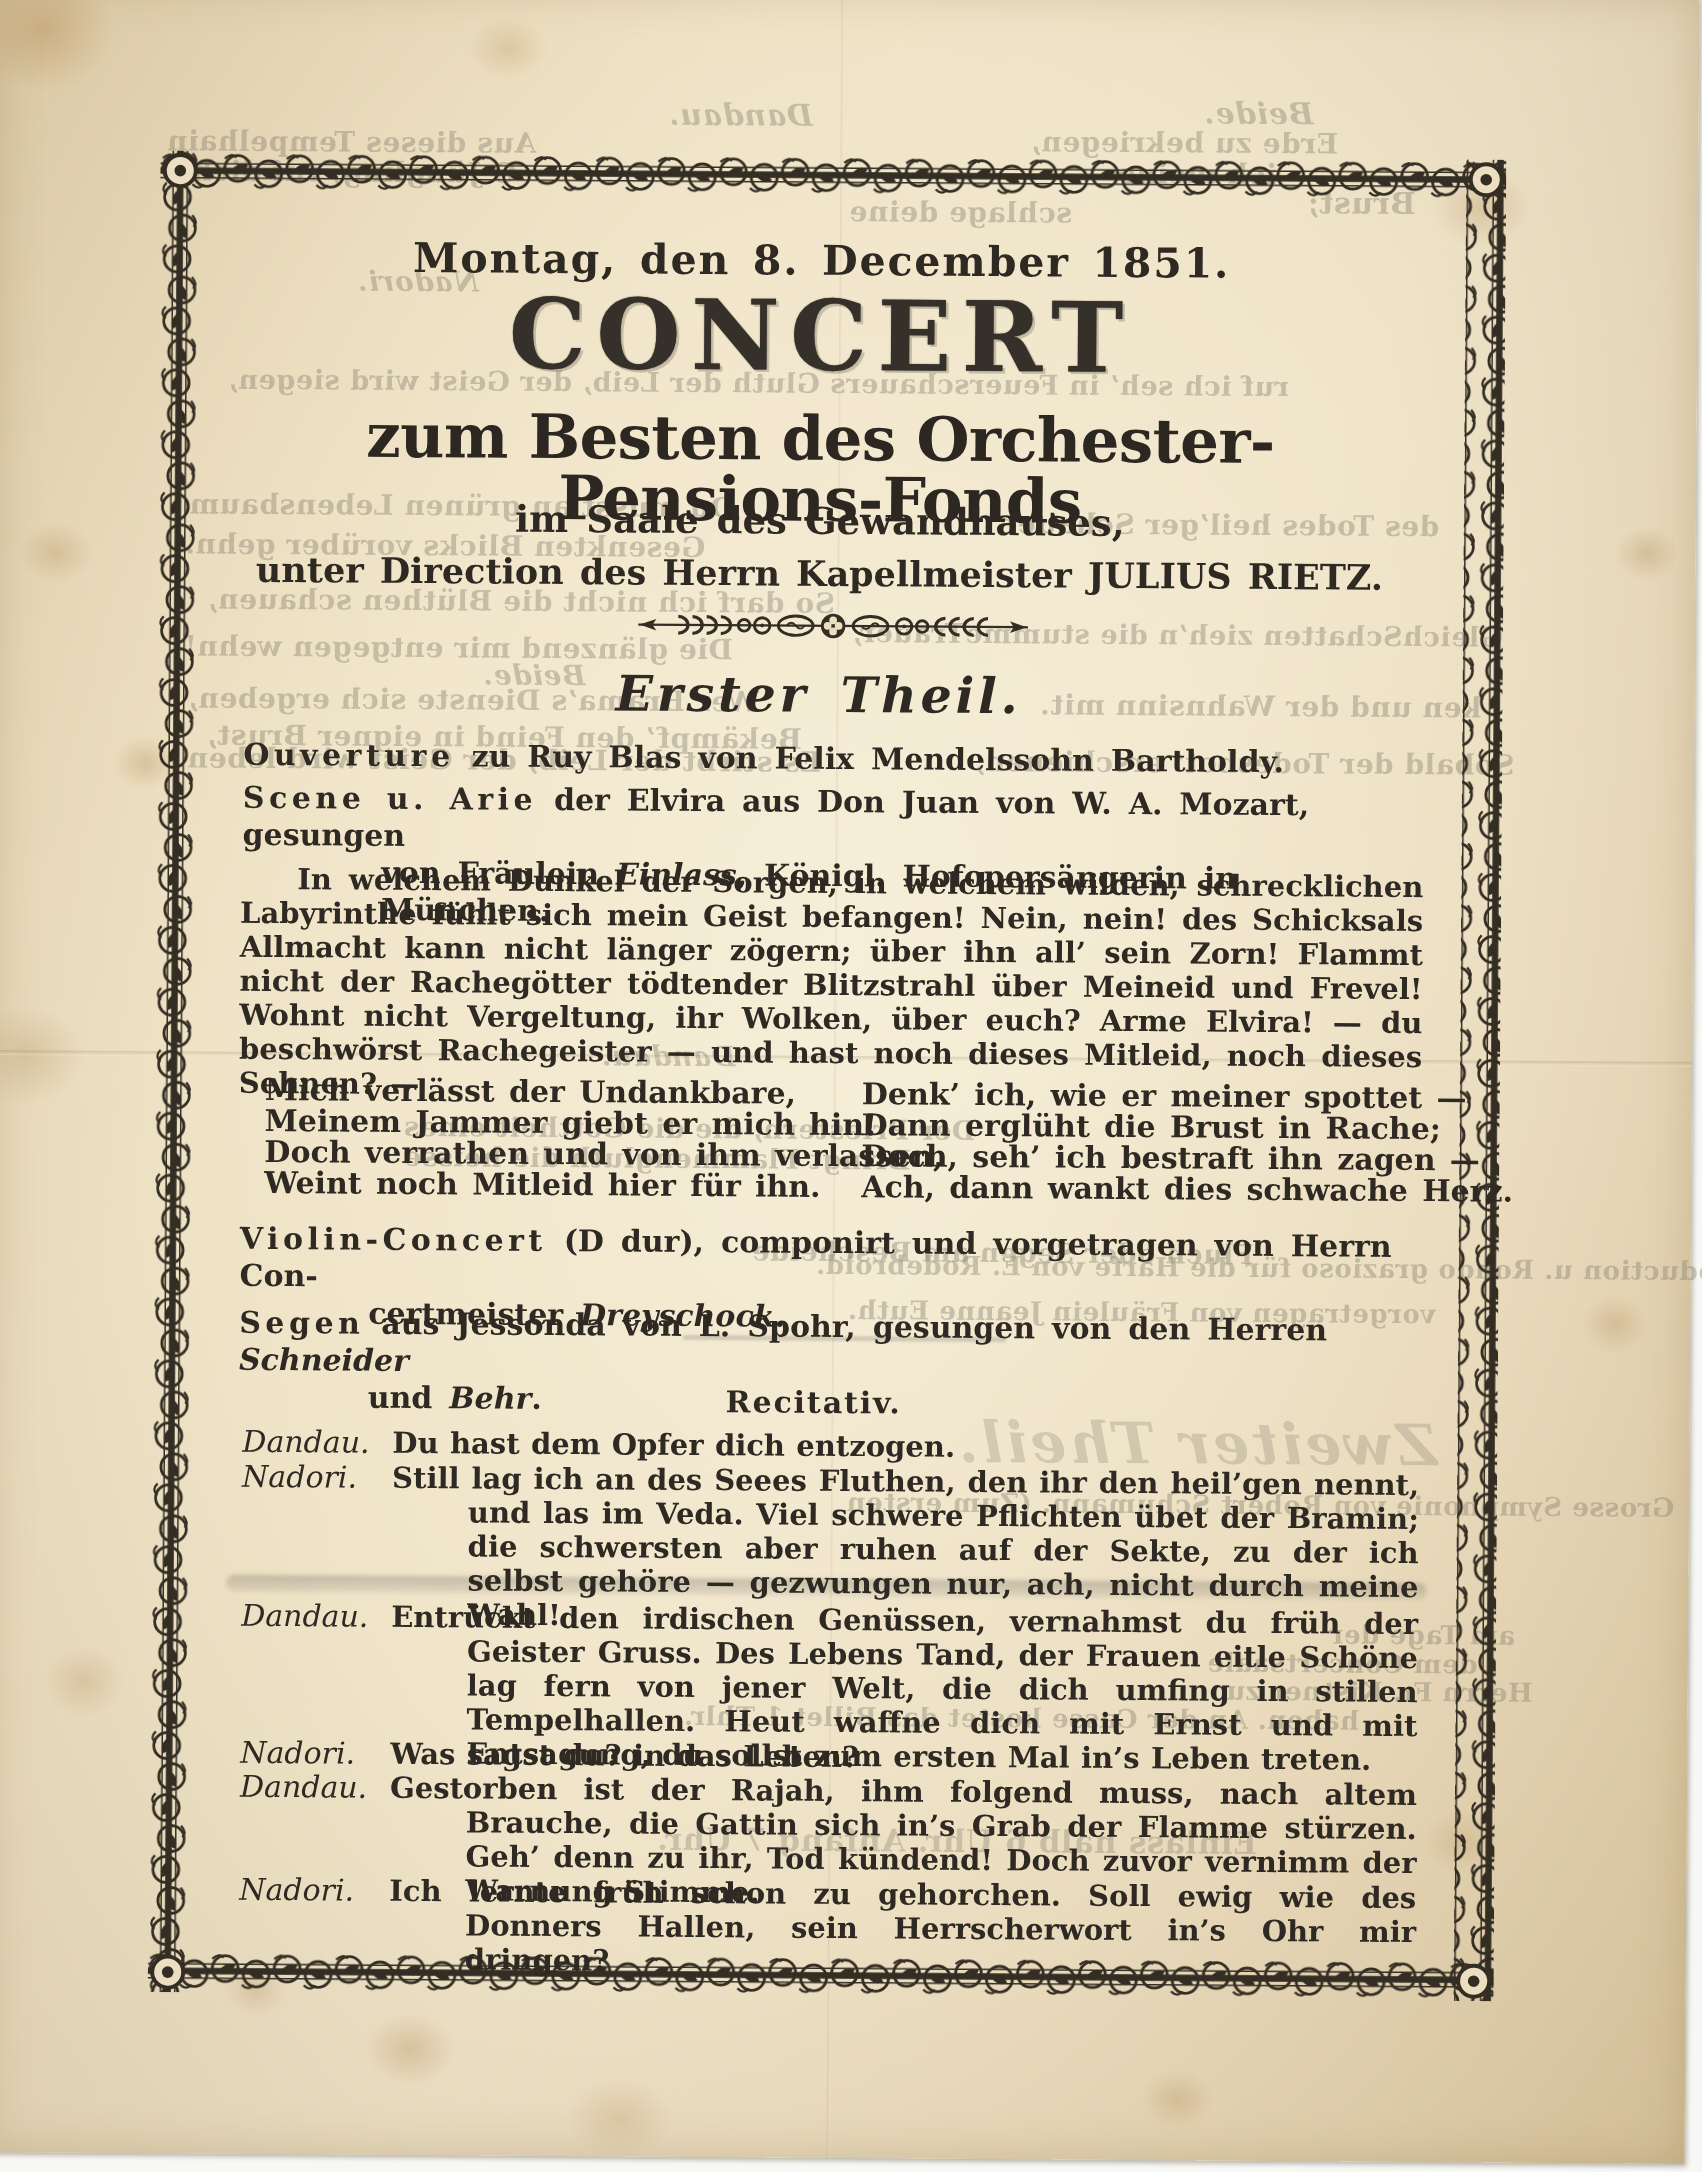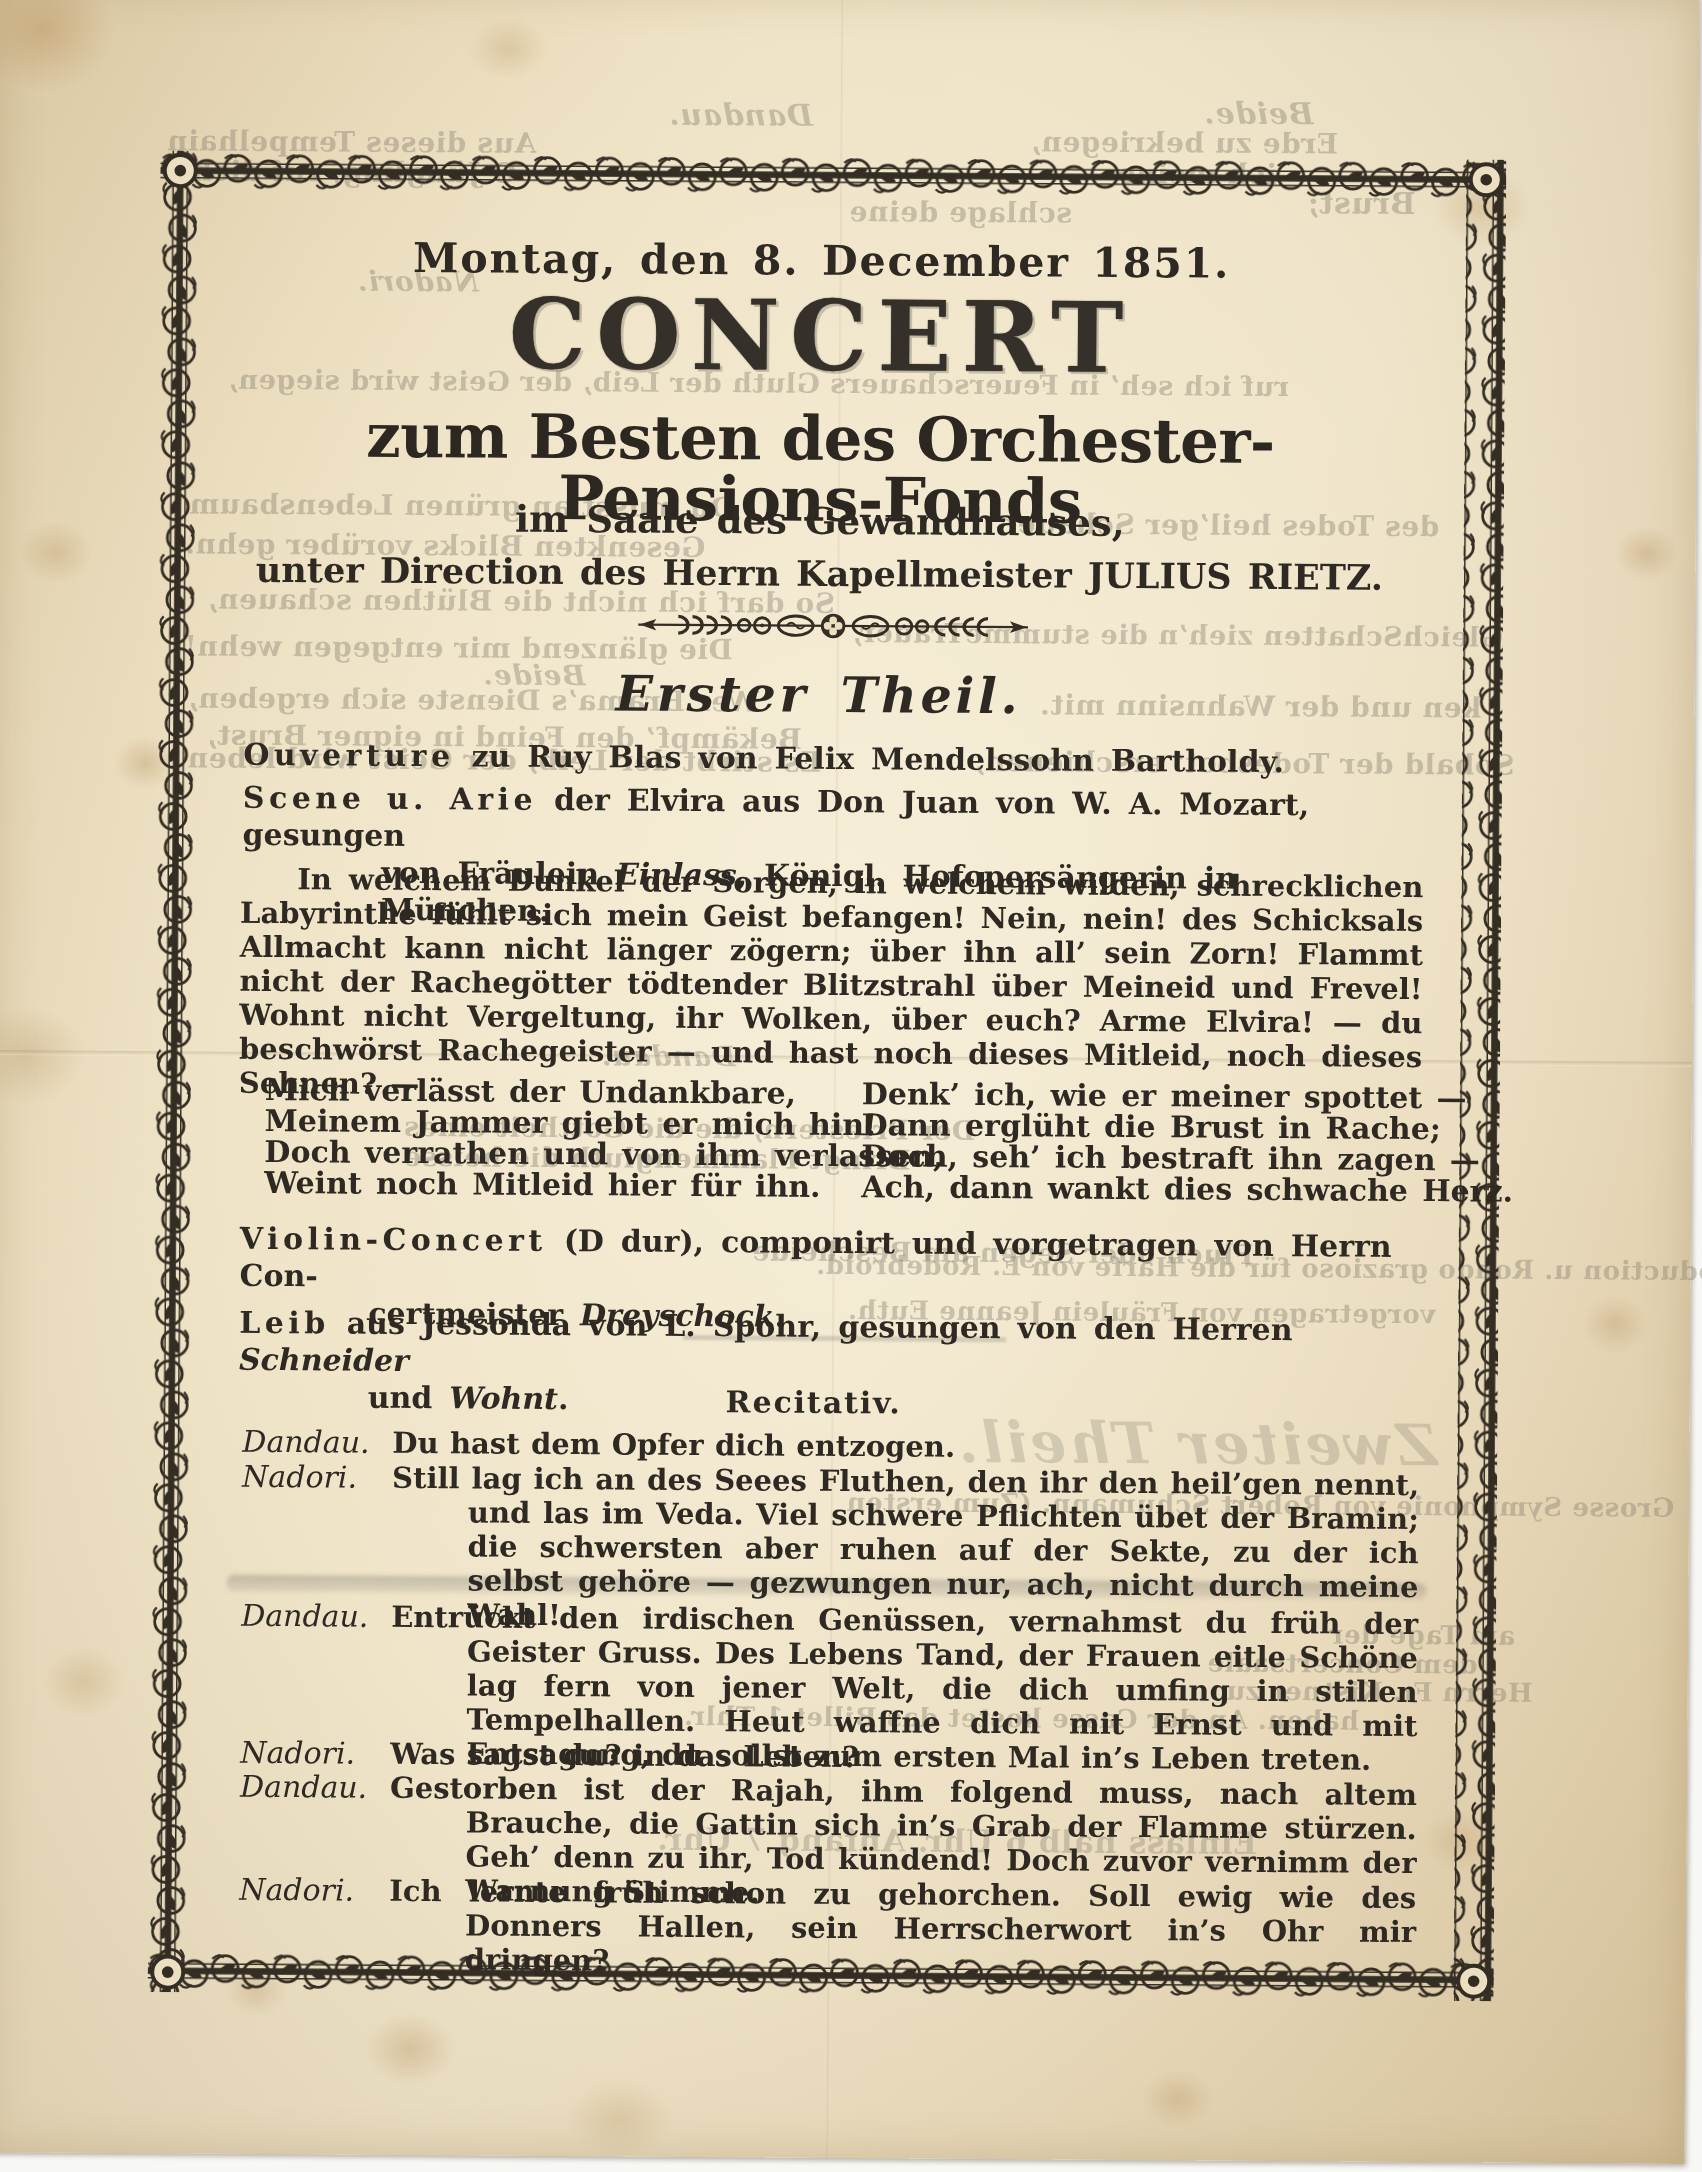--- a/index.html
+++ b/index.html
@@ -212,22 +212,22 @@
       <div>Doch, seh’ ich bestraft ihn zagen —</div>
       <div>Ach, dann wankt dies schwache Herz.</div>
     </div>
 
     <div class="abs prog" style="top:1234px;">
       <div><span class="lead">Violin-Concert</span><span> (D dur), componirt und vorgetragen von Herrn Con-</span></div>
       <div class="p2b"><span>certmeister </span><span class="it">Dreyschock</span><span>.</span></div>
     </div>
 
     <div class="abs prog" style="top:1318px;">
-      <div><span class="lead">Leib</span><span> aus Jessonda von L. Spohr, gesungen von den Herren </span><span class="it">Schneider</span></div>
-      <div class="p2b"><span>und </span><span class="it">Wohnt</span><span>.</span></div>
+      <div><span class="lead">Segen</span><span> aus Jessonda von L. Spohr, gesungen von den Herren </span><span class="it">Schneider</span></div>
+      <div class="p2b"><span>und </span><span class="it">Behr</span><span>.</span></div>
     </div>
 
     <div class="abs ctr recit">Recitativ.</div>
 
     <div class="abs speech" style="top:1439px;">
       <span class="spk">Dandau.</span>
       <div class="stext">Du hast dem Opfer dich entzogen.</div>
     </div>
     <div class="abs speech" style="top:1474px;">
       <span class="spk">Nadori.</span>

